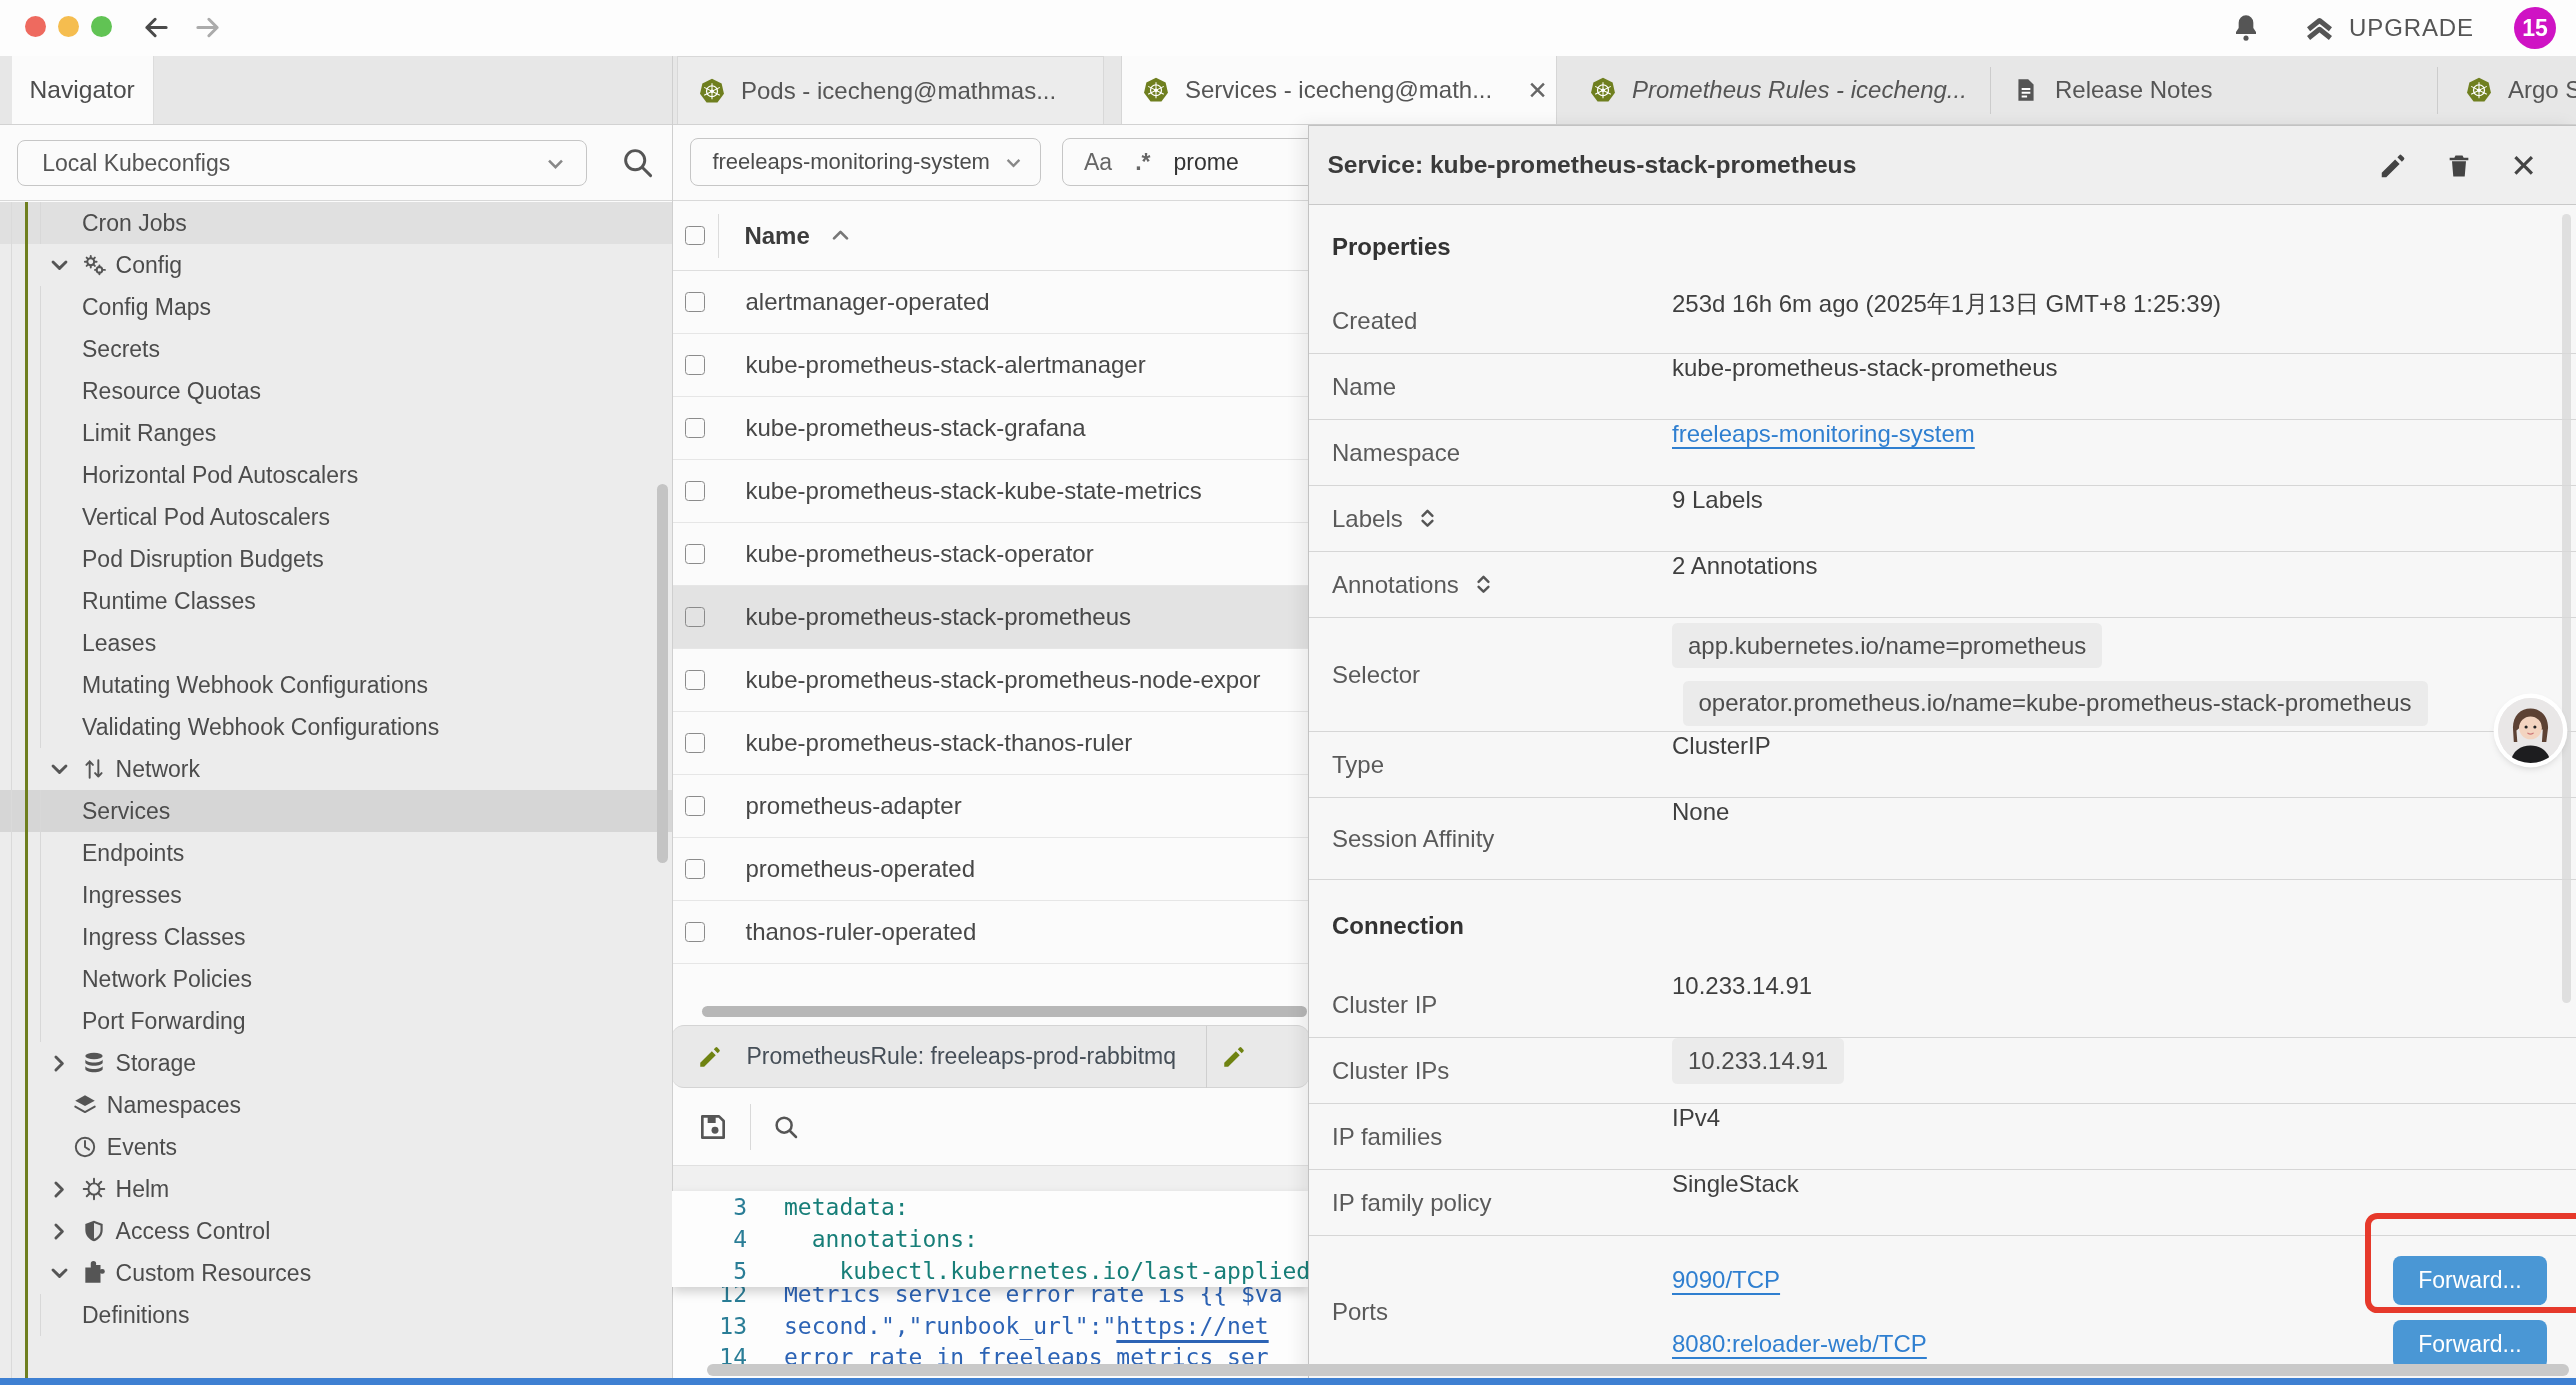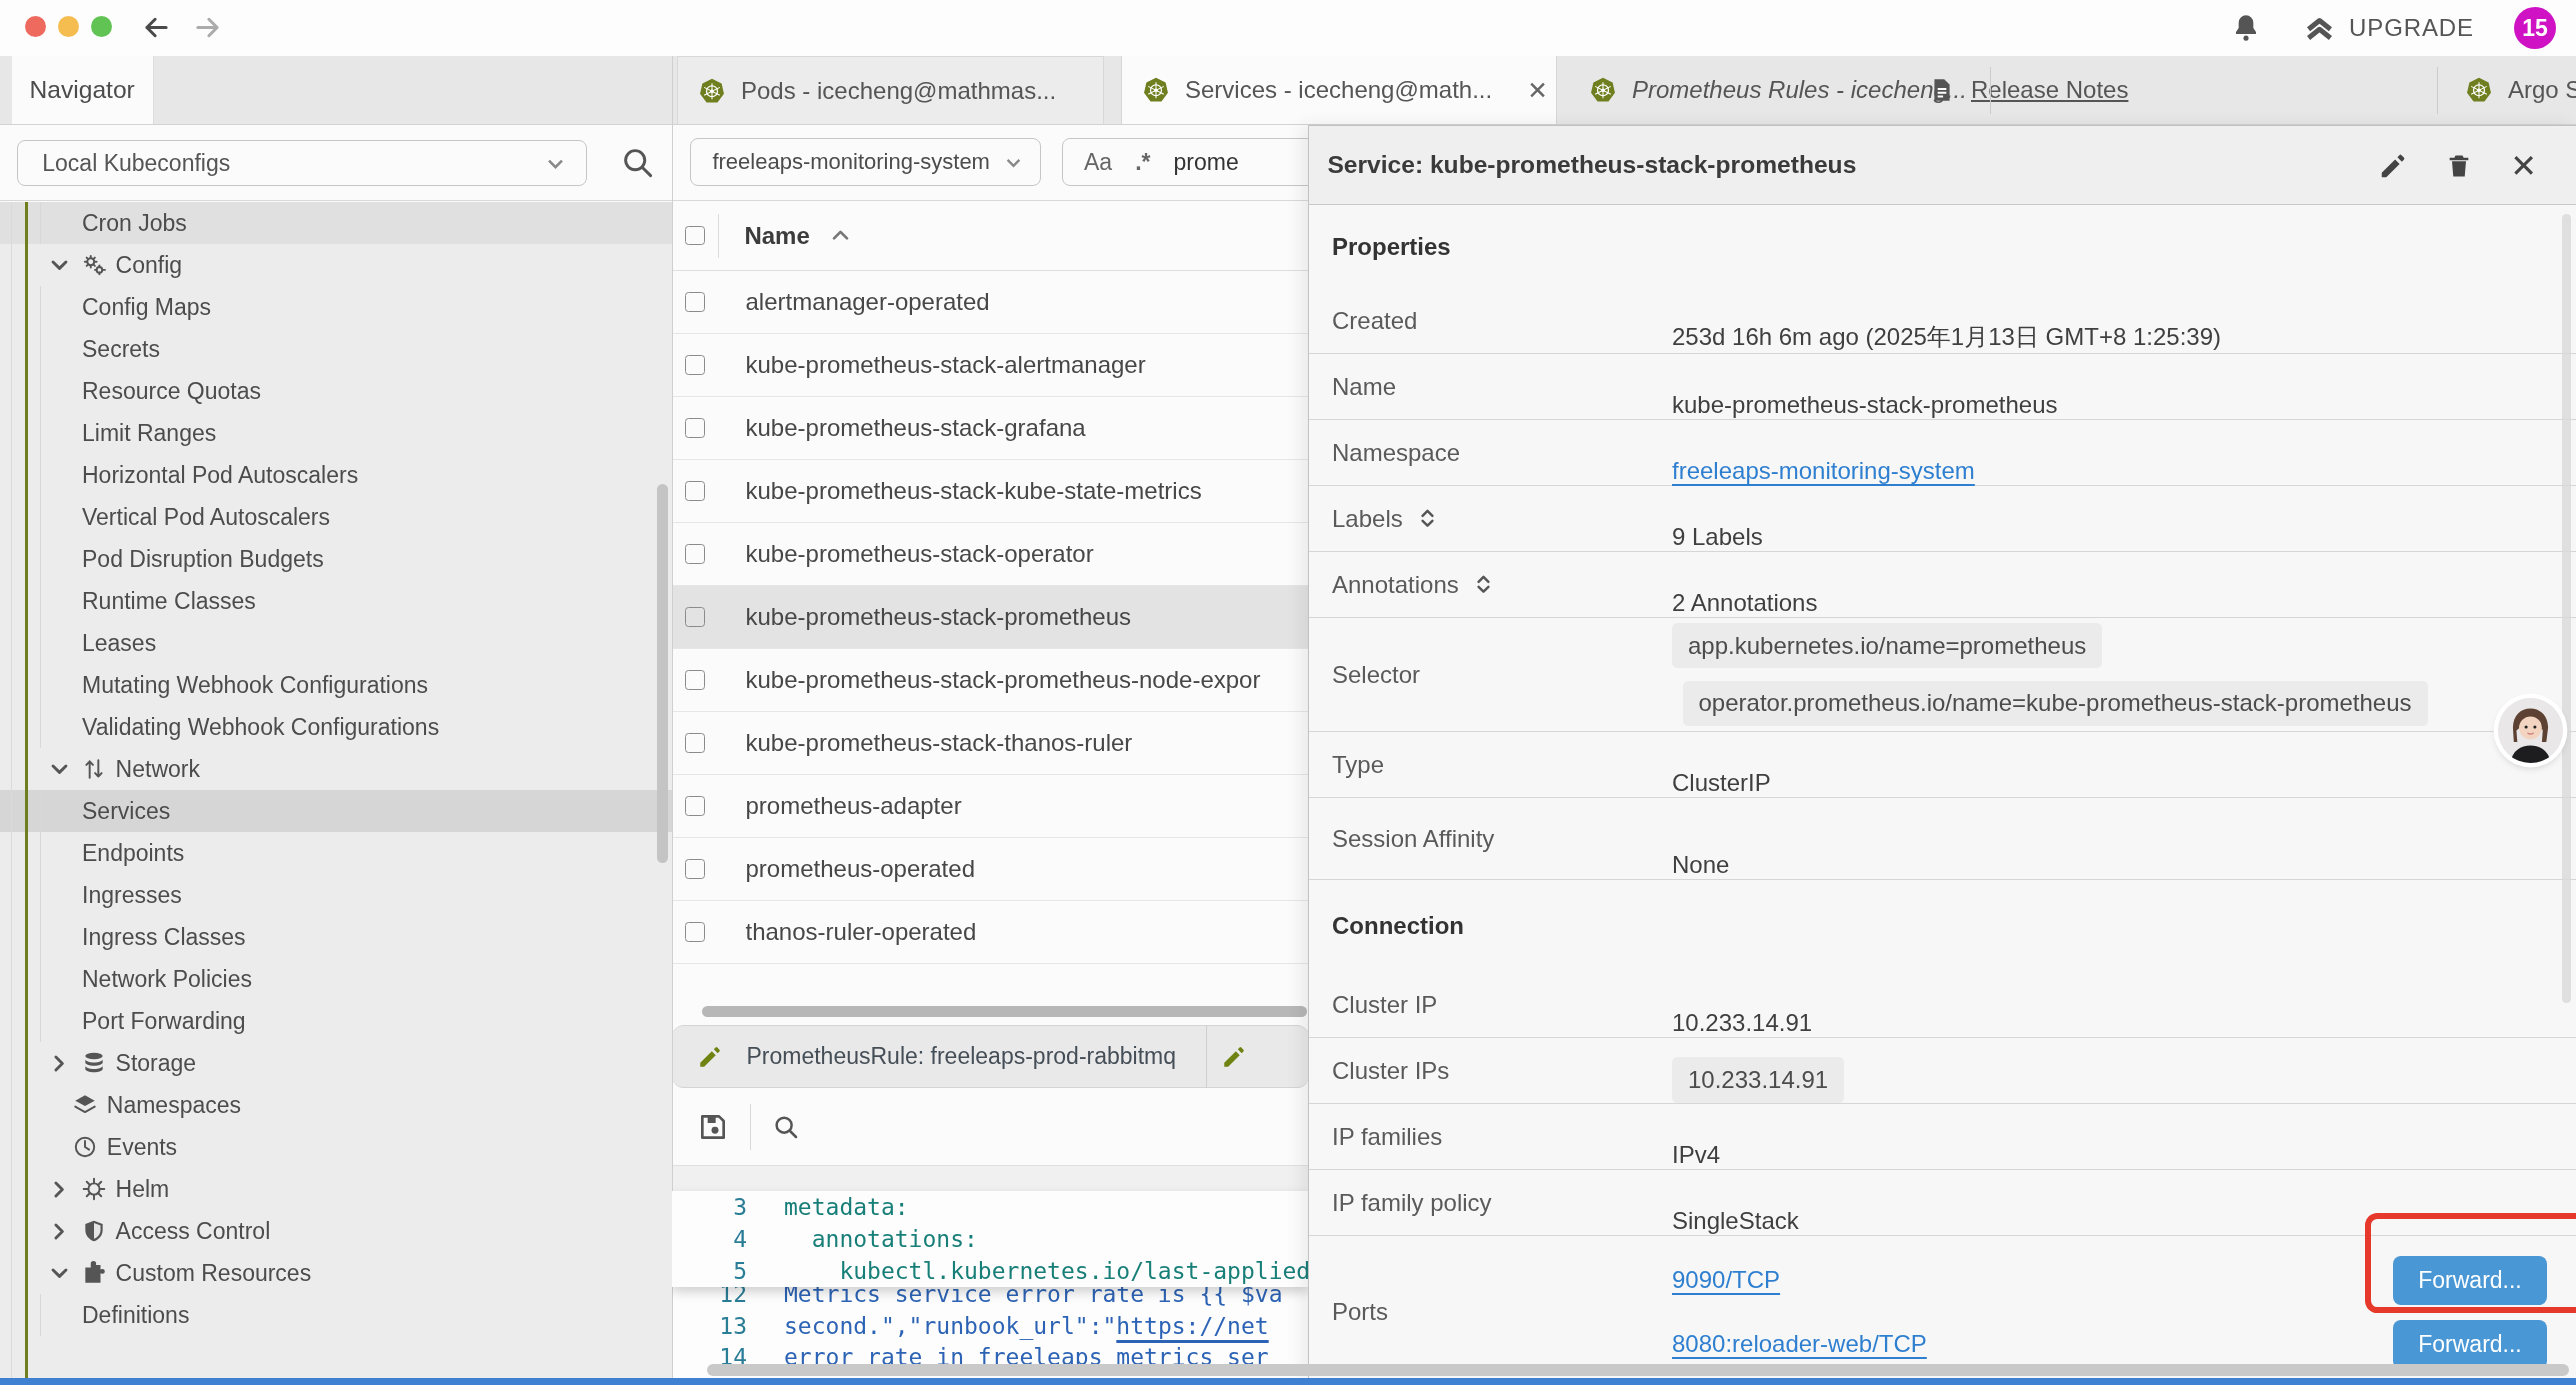--- a/index.html
+++ b/index.html
@@ -89,21 +89,21 @@
   #panel{left:1308px;top:125px;width:1268px;height:1254px;background:#f7f7f7;border:0.9px solid #c2c2c2;border-right:none;
          box-sizing:border-box;box-shadow:-7px 0 16px rgba(0,0,0,0.07);z-index:40;}
   #panel-head{left:0;top:0;width:1267px;height:79px;background:#efefef;border-bottom:0.9px solid #c9c9c9;box-sizing:border-box;
               display:flex;align-items:center;}
   #panel-title{margin-left:18.4px;font-size:24.6px;font-weight:700;color:#3a3a3a;}
   #panel-actions{position:absolute;right:39px;top:0;height:79px;display:flex;align-items:center;gap:37px;color:#444;}
   #panel-body{left:0;top:79px;width:1267px;height:1174px;overflow:hidden;}
   .prow{position:relative;display:flex;box-sizing:border-box;border-bottom:0.9px solid #d6d6d6;background:#f7f7f7;}
   .prow .plabel{width:363px;flex:0 0 auto;padding-left:23px;box-sizing:border-box;display:flex;align-items:center;gap:14px;
                 font-size:24px;color:#5a5a5a;}
-  .prow .pval{flex:1;display:flex;align-items:flex-end;font-size:24px;color:#3f3f3f;}
+  .prow .pval{flex:1;display:flex;align-items:flex-start;font-size:24px;color:#3f3f3f;}
   .phead{display:flex;align-items:center;padding-left:23px;font-size:24px;font-weight:700;color:#333;box-sizing:border-box;}
   .badge{background:#ebebeb;border-radius:5.3px;padding:8.8px 16px;font-size:24px;color:#4c4c4c;white-space:nowrap;}
   a.lnk2{color:#2f7fd0;text-decoration:underline;text-underline-offset:5.3px;}
   .fwd-btn{position:absolute;right:29px;width:154px;height:49px;background:#4a97d5;border-radius:8px;color:#fff;
            font-size:23px;display:flex;align-items:center;justify-content:center;}
   #red-annotation{left:1056px;top:1087px;width:210px;height:88px;border:6.1px solid #e6392b;border-radius:12.3px;z-index:60;}
   #panel-vscroll{right:5.3px;top:88px;width:8.8px;height:789px;background:#d8d8d8;border-radius:4.4px;opacity:.8;}
 
   
   #avatar{left:2498px;top:698px;width:65px;height:65px;border-radius:50%;background:#eceaea;z-index:70;
@@ -183,21 +183,21 @@
           <span>
             <svg width="26" height="26" viewBox="0 0 100 100">
               <polygon points="50,3 87,21 96,61 71,94 29,94 4,61 13,21" fill="#6f7f1f"></polygon>
               <circle cx="50" cy="51" r="21" fill="none" stroke="#fff" stroke-width="5"></circle>
               <path d="M50 20v62M20 36l60 30M80 36L20 66M50 51h0" stroke="#fff" stroke-width="4"></path>
               <circle cx="50" cy="51" r="7" fill="#fff"></circle>
             </svg>
           </span>
           <span class="italic">Prometheus Rules - icecheng...</span>
         </div>
-        <div class="tab abs" style="left: 1908px; width: 443px; text-decoration: underline;">
+        <div class="tab abs" style="left: 1992px; width: 443px;">
           <span>
             <svg width="26" height="26" viewBox="0 0 24 24">
               <path d="M5 2h9l5 5v15H5z" fill="#555"></path>
               <path d="M8 11h8M8 14.5h8M8 18h5" stroke="#fff" stroke-width="1.8"></path>
             </svg>
           </span>
           <span>Release Notes</span>
         </div>
         <div class="tab abs" style="left: 2445px; width: 131px;">
           <span>

